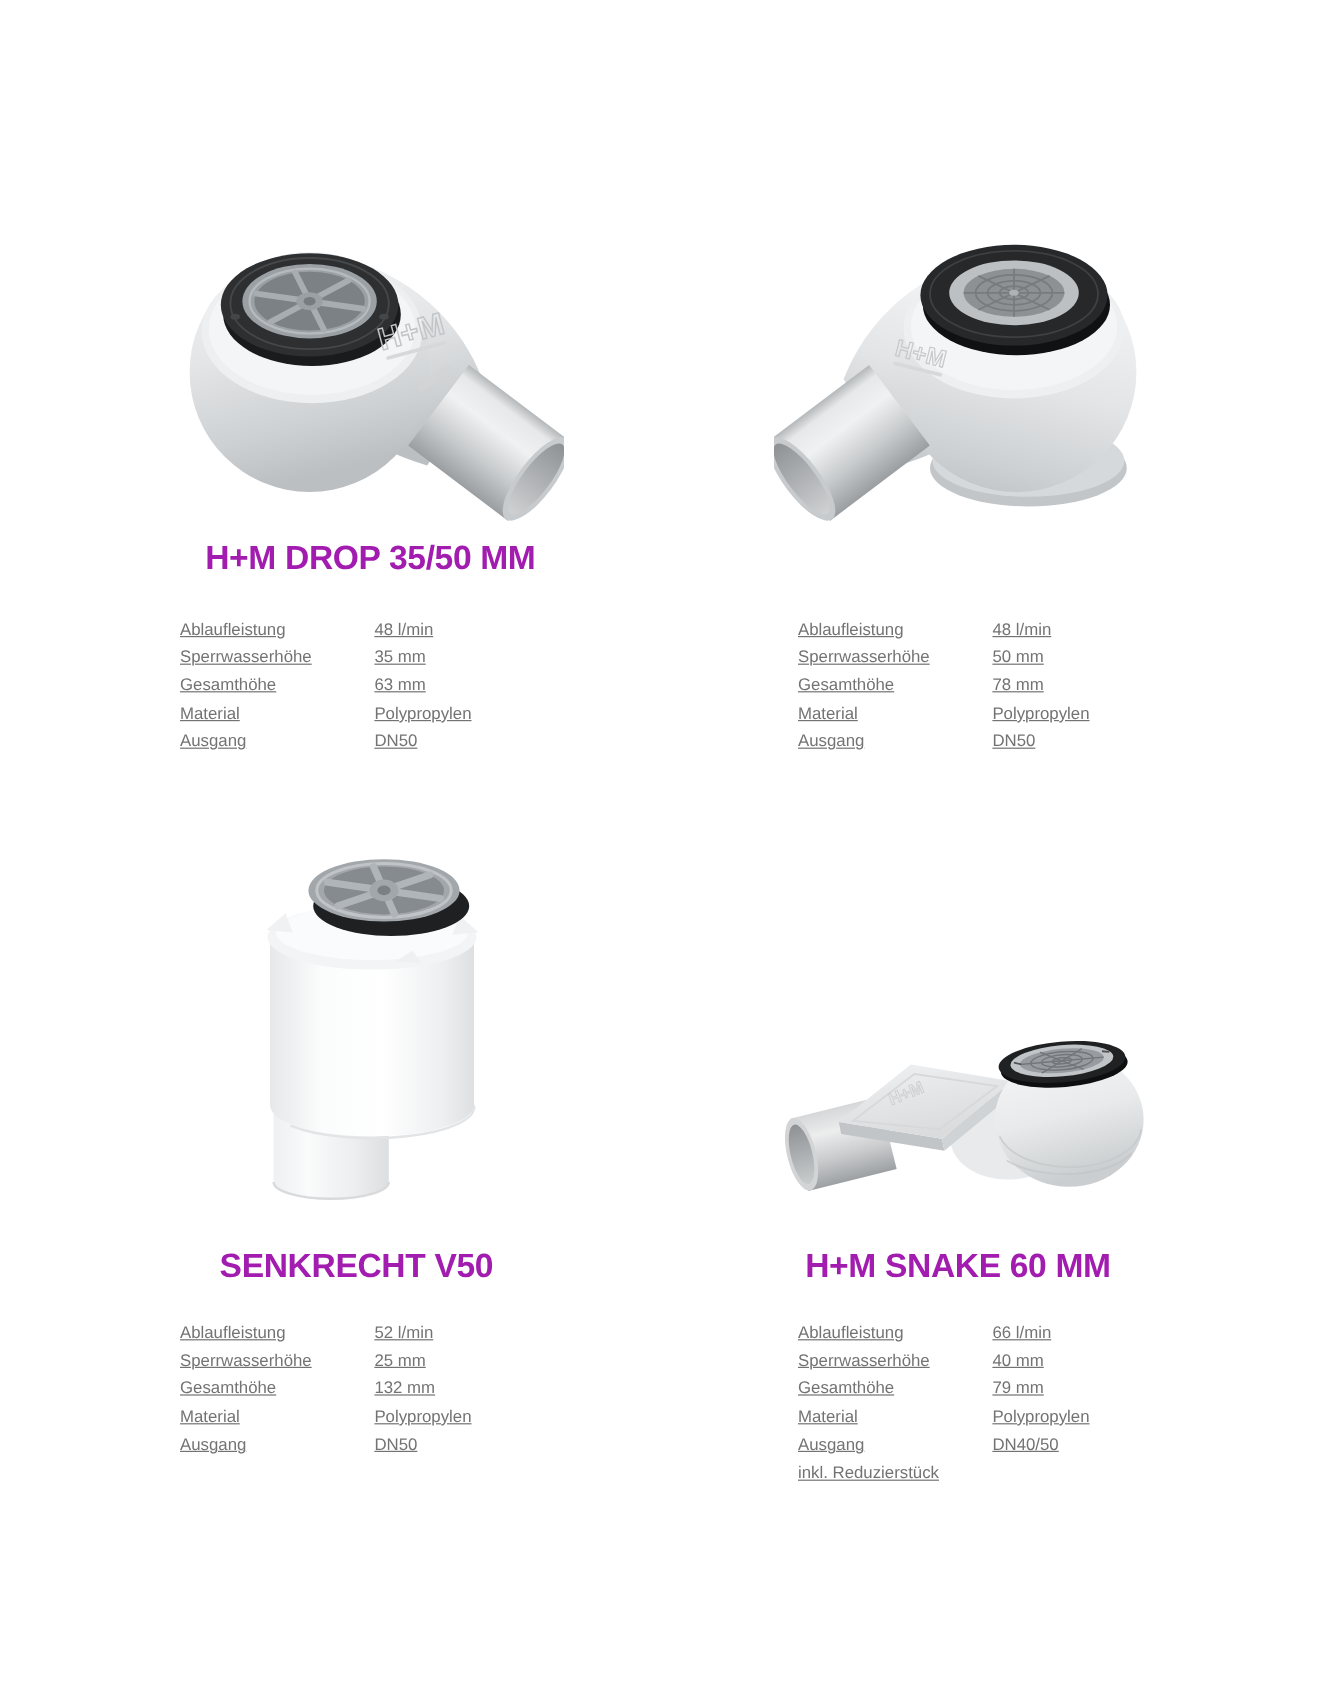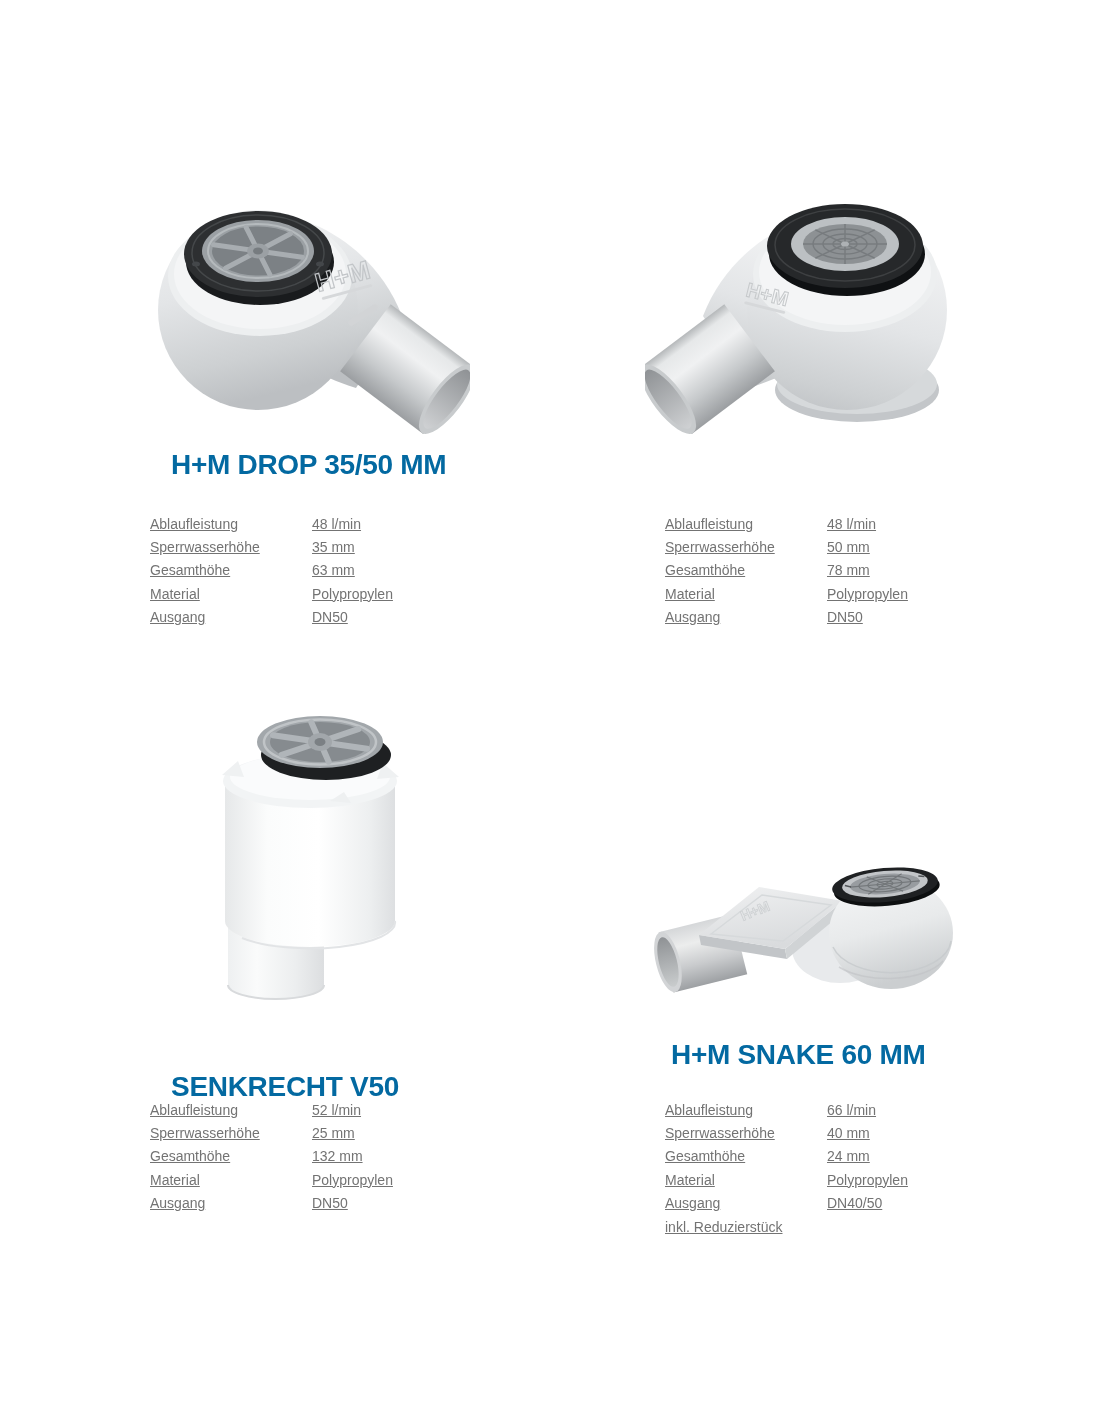--- a/index.html
+++ b/index.html
@@ -2,25 +2,25 @@
 <html><head>
 <meta charset="utf-8">
 <style>
   html,body{margin:0;padding:0;background:#ffffff;}
   .page{
     position:relative;width:1100px;height:1422px;background:#ffffff;
     font-family:"Liberation Sans",sans-serif;overflow:hidden;
   }
   .product-title{
     position:absolute;margin:0;font-size:28px;font-weight:bold;
-    letter-spacing:-0.3px;color:#0369a1;white-space:nowrap;
+    letter-spacing:-0.3px;color:#a21caf;white-space:nowrap;
   }
   #title-1{left:171px;top:449px;}
   #title-2{left:671px;top:449px;}
-  #title-3{left:171px;top:1039px;margin-top:32px;}
+  #title-3{left:183px;top:1039px;}
   #title-4{left:671px;top:1039px;}
   .specs{position:absolute;font-size:14px;color:#737373;text-decoration:underline;}
   #specs-1{left:150px;top:512px;}
   #specs-2{left:665px;top:512px;}
   #specs-3{left:150px;top:1098px;}
   #specs-4{left:665px;top:1098px;}
   .spec-row{display:flex;height:23.4px;align-items:center;}
   .spec-label{width:162px;flex:0 0 162px;}
   .spec-value{white-space:nowrap;}
   .spec-note{height:23.4px;display:flex;align-items:center;white-space:nowrap;text-align:center;}
@@ -352,21 +352,21 @@
     <div class="spec-row">
       <span class="spec-label">Ablaufleistung</span>
       <span class="spec-value">66 l/min</span>
     </div>
     <div class="spec-row">
       <span class="spec-label">Sperrwasserhöhe</span>
       <span class="spec-value">40 mm</span>
     </div>
     <div class="spec-row">
       <span class="spec-label">Gesamthöhe</span>
-      <span class="spec-value">24 mm</span>
+      <span class="spec-value">79 mm</span>
     </div>
     <div class="spec-row">
       <span class="spec-label">Material</span>
       <span class="spec-value">Polypropylen</span>
     </div>
     <div class="spec-row">
       <span class="spec-label">Ausgang</span>
       <span class="spec-value">DN40/50</span>
     </div>
     <div class="spec-note">inkl. Reduzierstück</div>

